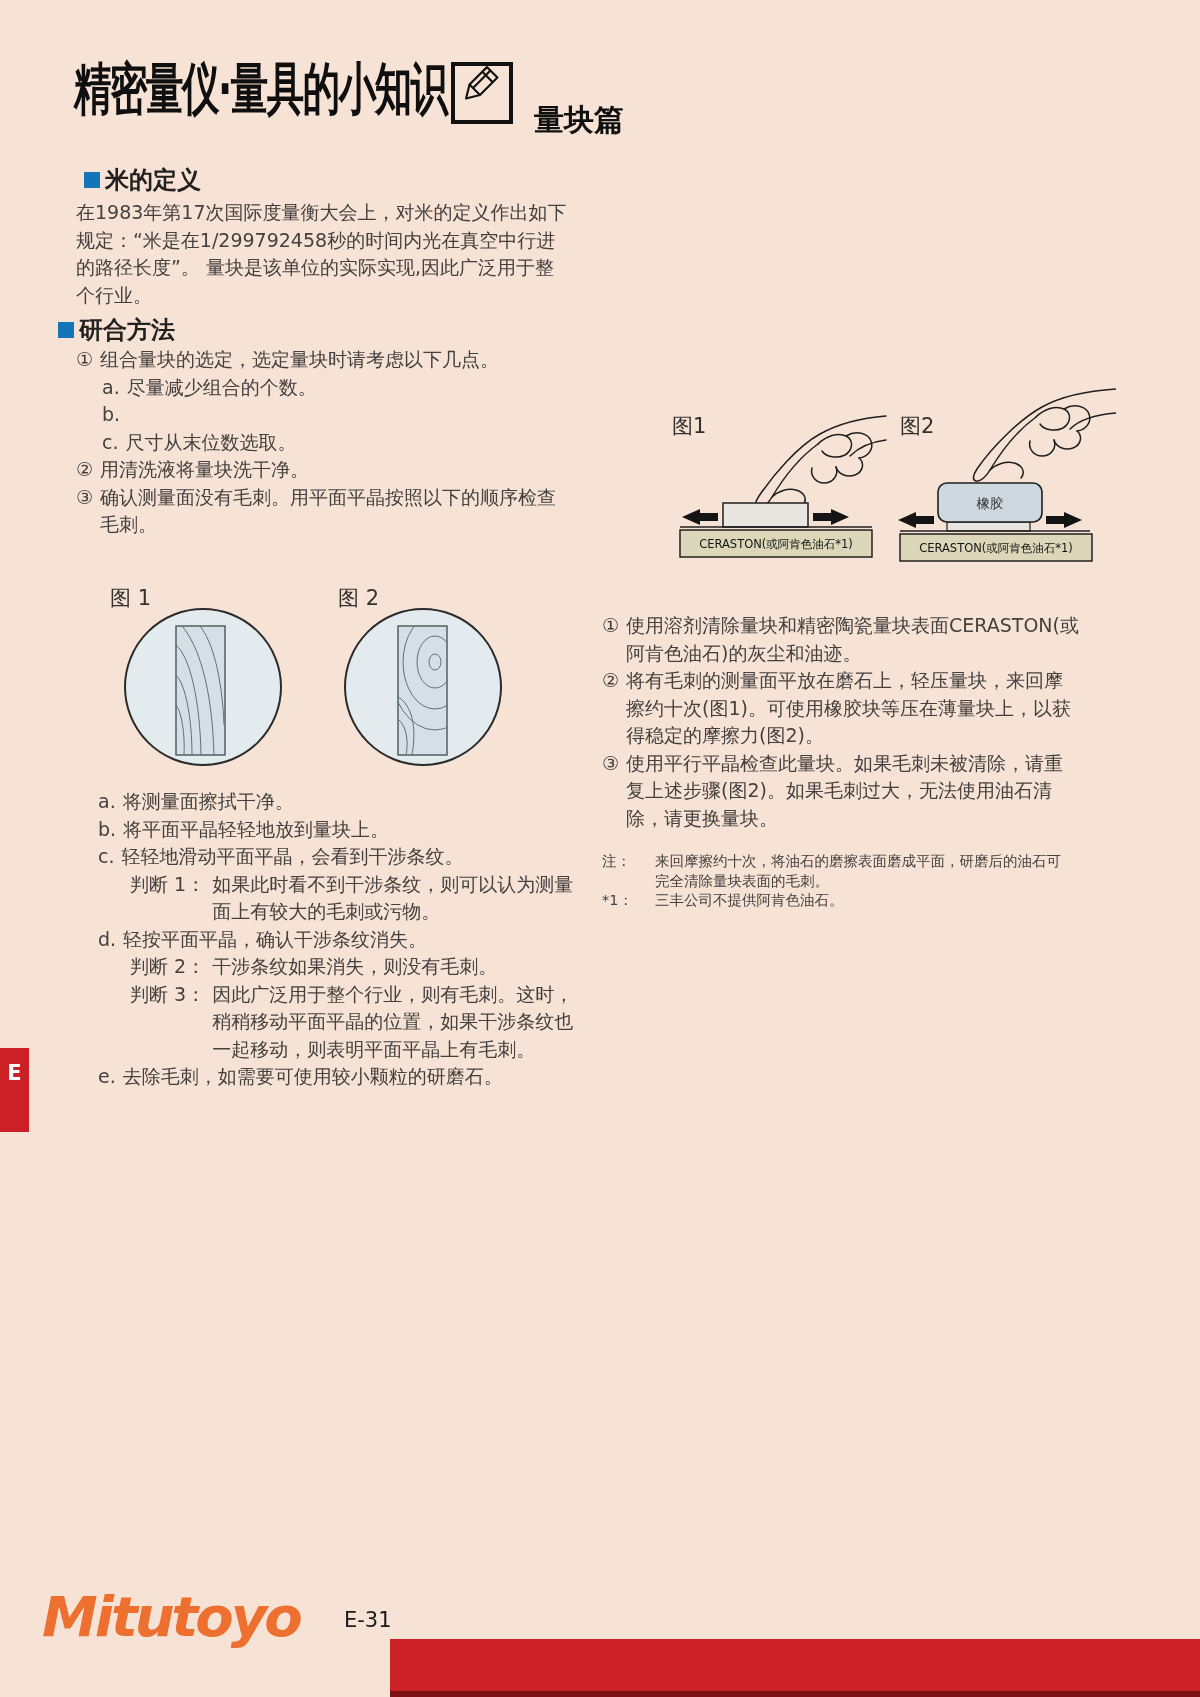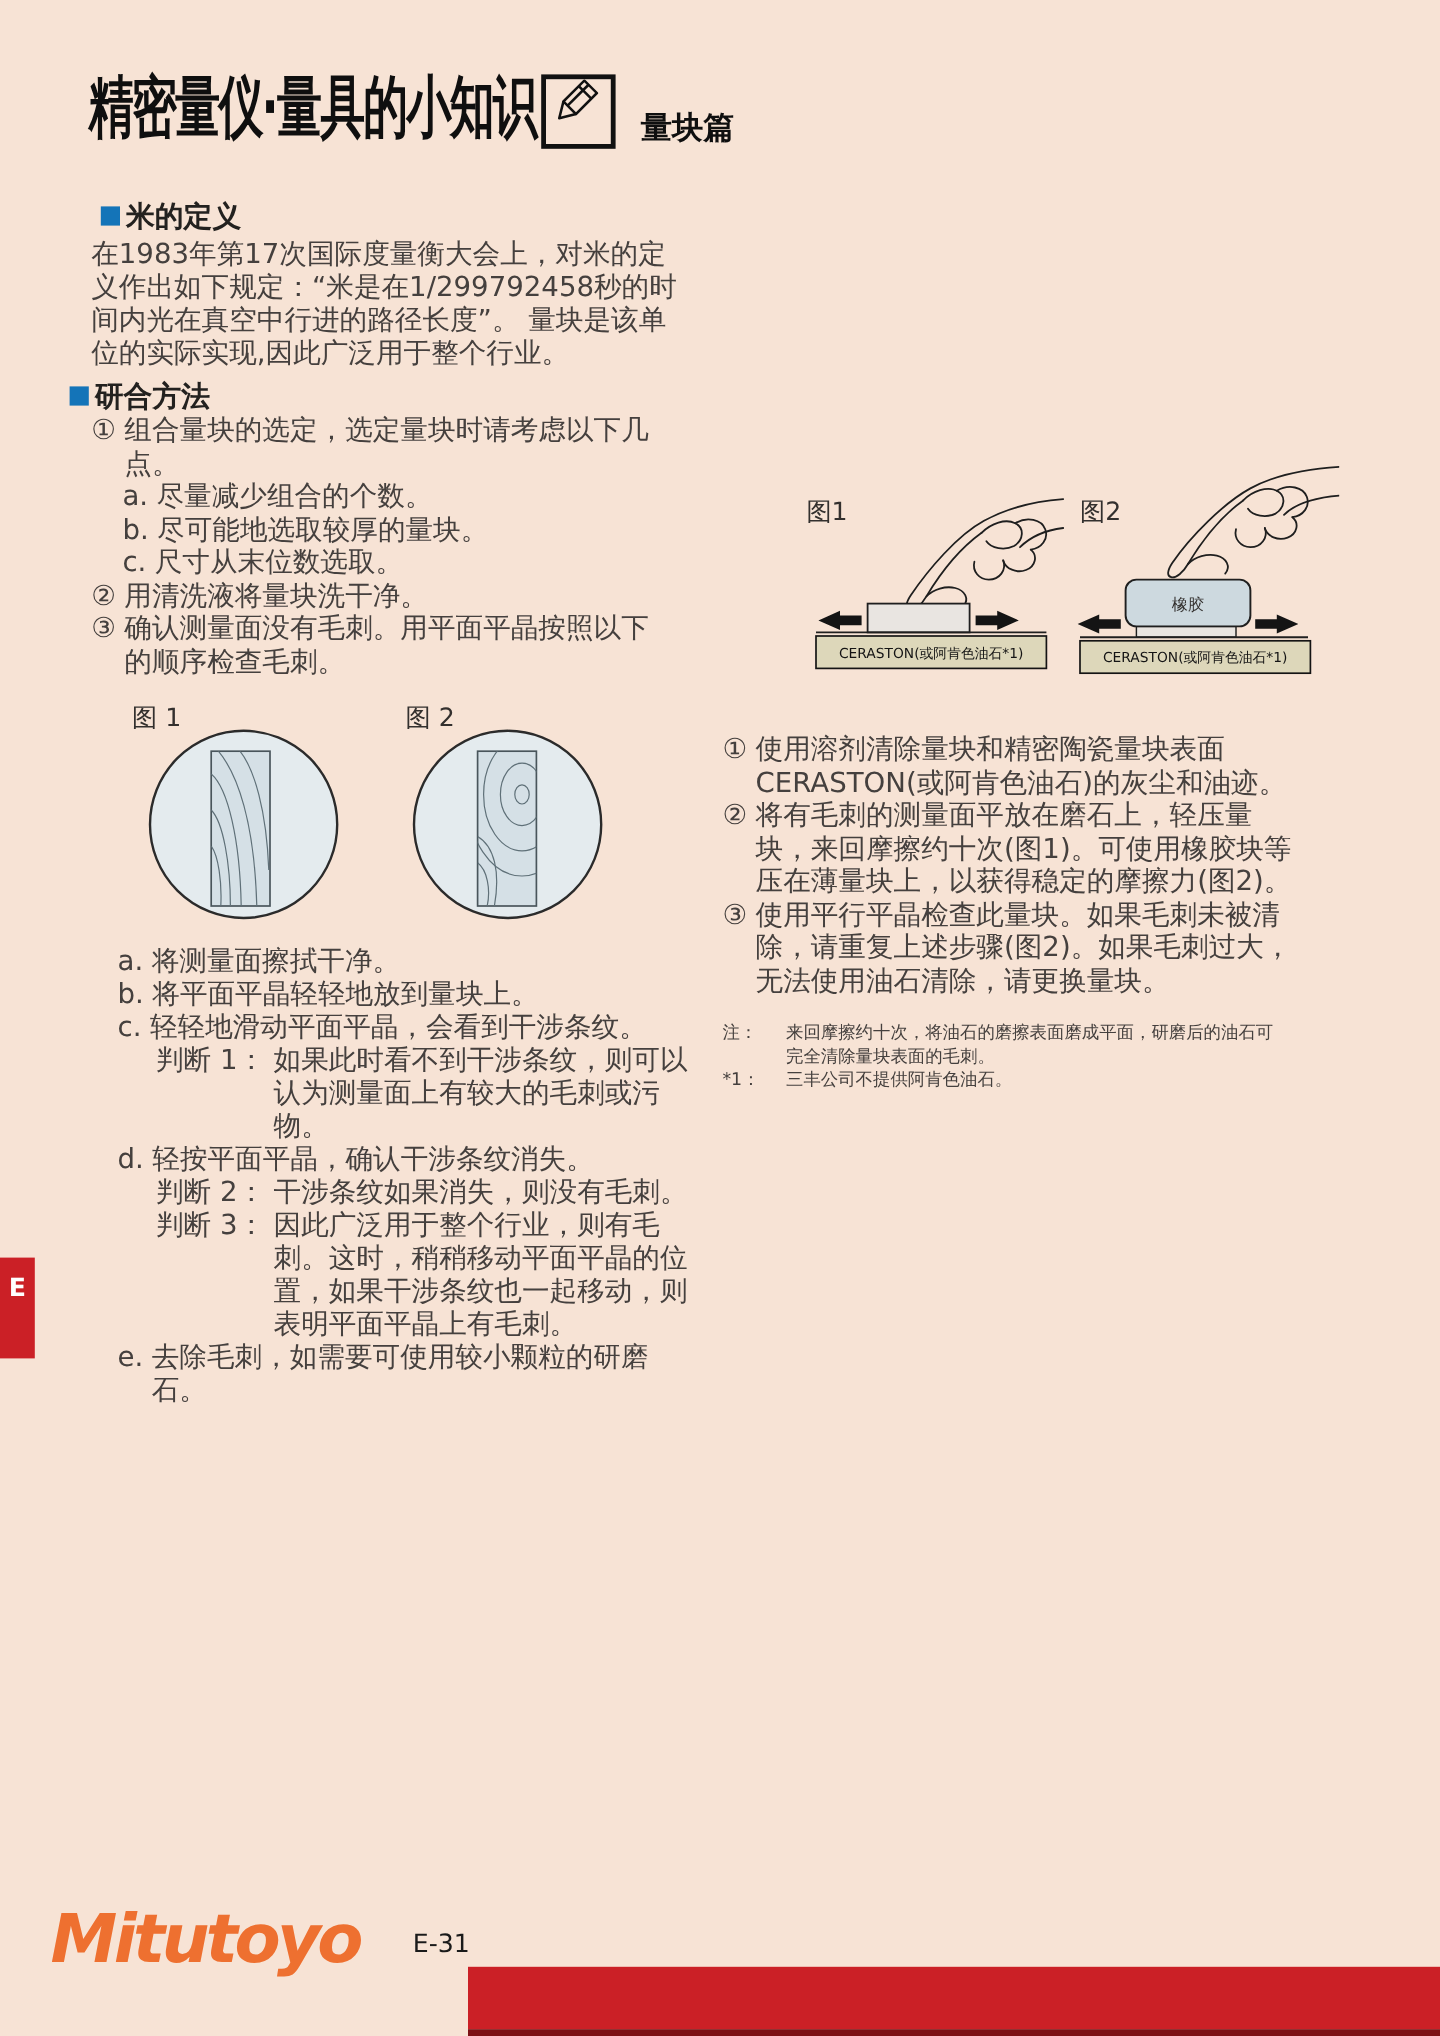--- a/index.html
+++ b/index.html
@@ -2,26 +2,26 @@
 <html><head>
 <meta charset="utf-8">
 <style>
   html,body{margin:0;padding:0;background:#f7e3d5;}
   .page{position:relative;width:1200px;height:1697px;background:#f7e3d5;overflow:hidden;
         font-family:"DejaVu Sans",sans-serif;color:#45403e;margin:0 auto;text-decoration:underline;}
   
   .title{position:absolute;left:74px;top:52px;font-size:52px;font-weight:bold;color:#0f0f0f;
          white-space:nowrap;letter-spacing:-2px;transform:scale(0.72,1.08);transform-origin:0 0;}
   .pencil-box{position:absolute;left:451px;top:62px;width:54px;height:54px;border:4px solid #111;background:transparent;}
-  .badge{position:absolute;left:534px;top:89px;font-size:26px;font-weight:bold;color:#0f0f0f;}
+  .badge{position:absolute;left:534px;top:100px;font-size:30px;font-weight:bold;color:#0f0f0f;}
   
   .sec-h{position:absolute;display:flex;align-items:center;gap:5px;font-size:24px;font-weight:bold;color:#23211f;}
   .sq{width:16px;height:16px;background:#1474b8;flex:0 0 auto;}
   
-  .tblock{position:absolute;font-size:23px;line-height:27.5px;color:#45403e;}
+  .tblock{position:absolute;font-size:19px;line-height:27.5px;color:#45403e;}
   .li{display:flex;align-items:flex-start;}
   .li .mk{flex:0 0 auto;margin-right:7px;white-space:nowrap;}
   .li .tx{flex:1 1 auto;}
   .ind1{padding-left:26px;}
   .judge{padding-left:32px;}
   .figlab{position:absolute;font-size:21px;color:#33302e;}
   .notes{position:absolute;font-size:14.5px;line-height:19.5px;color:#45403e;}
   .notes .li .mk{flex:0 0 45px;margin-right:8px;}
   .figsvg{position:absolute;}
   
@@ -66,21 +66,20 @@
     <div class="li">
       <span class="mk">①</span>
       <span class="tx">组合量块的选定，选定量块时请考虑以下几点。</span>
       </div>
     <div class="li ind1">
       <span class="mk">a.</span>
       <span class="tx">尽量减少组合的个数。</span>
       </div>
     <div class="li ind1">
       <span class="mk">b.</span>
-      <span class="tx">尽可能地选取较厚的量块。</span>
       </div>
     <div class="li ind1">
       <span class="mk">c.</span>
       <span class="tx">尺寸从末位数选取。</span>
       </div>
     <div class="li">
       <span class="mk">②</span>
       <span class="tx">用清洗液将量块洗干净。</span>
       </div>
     <div class="li">

